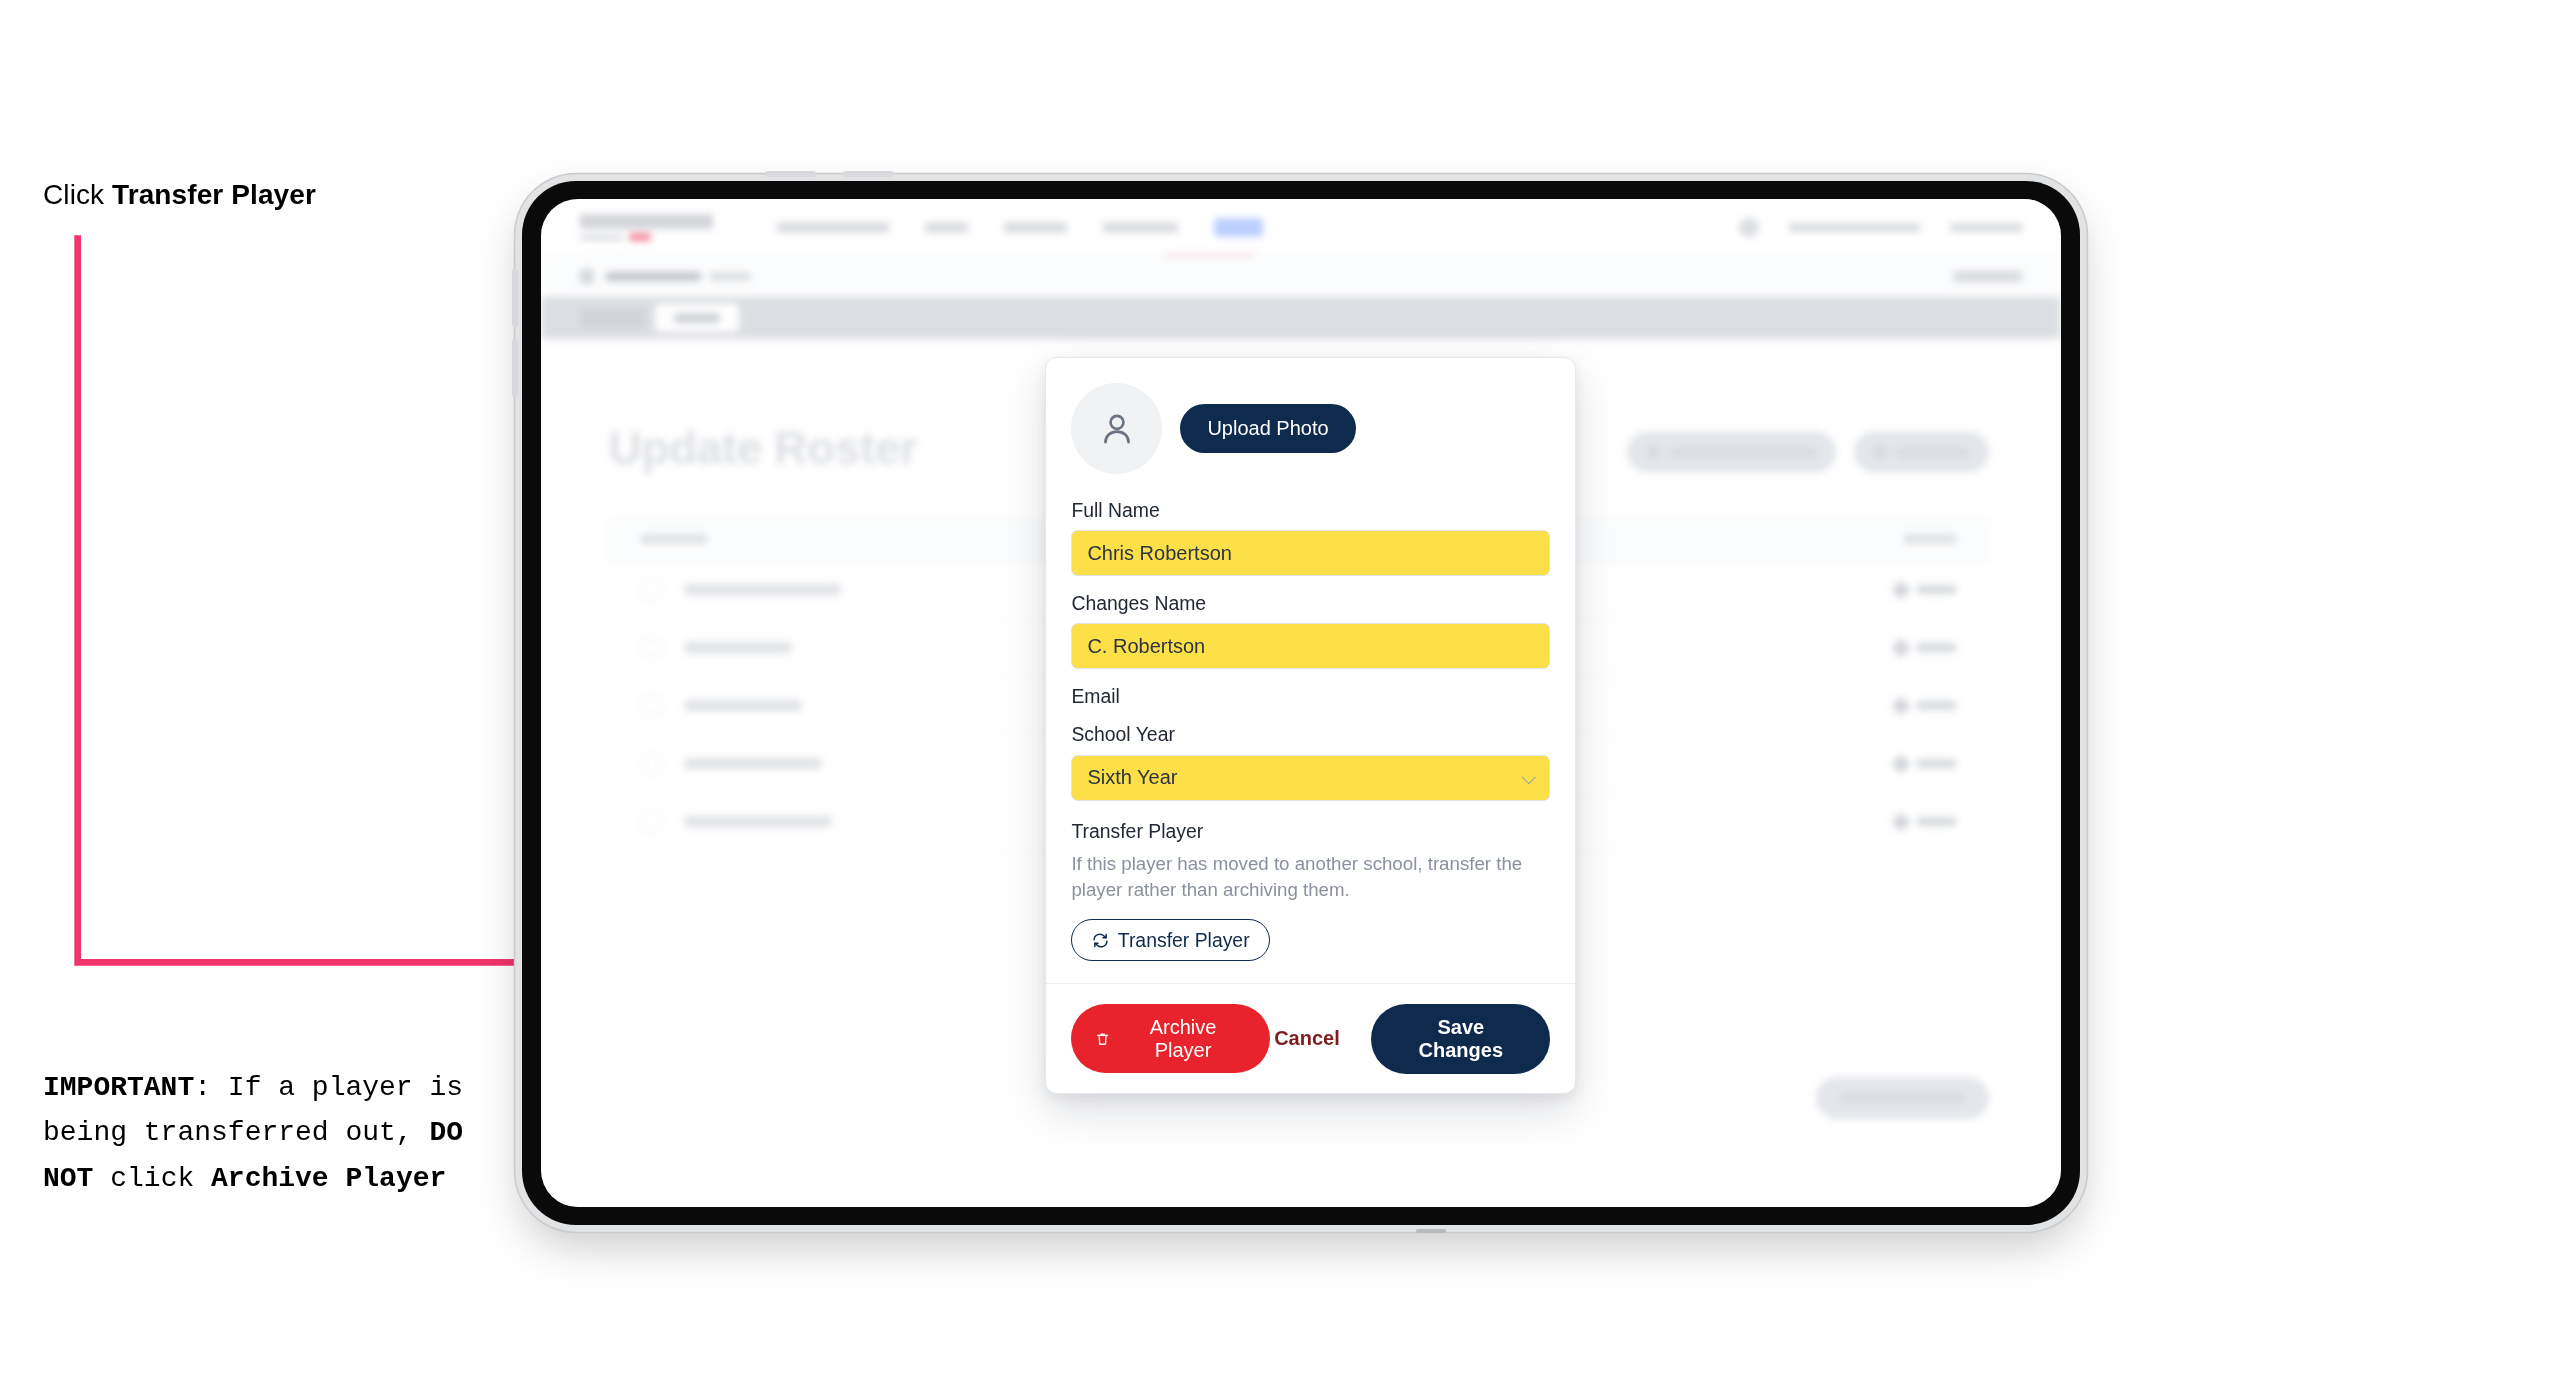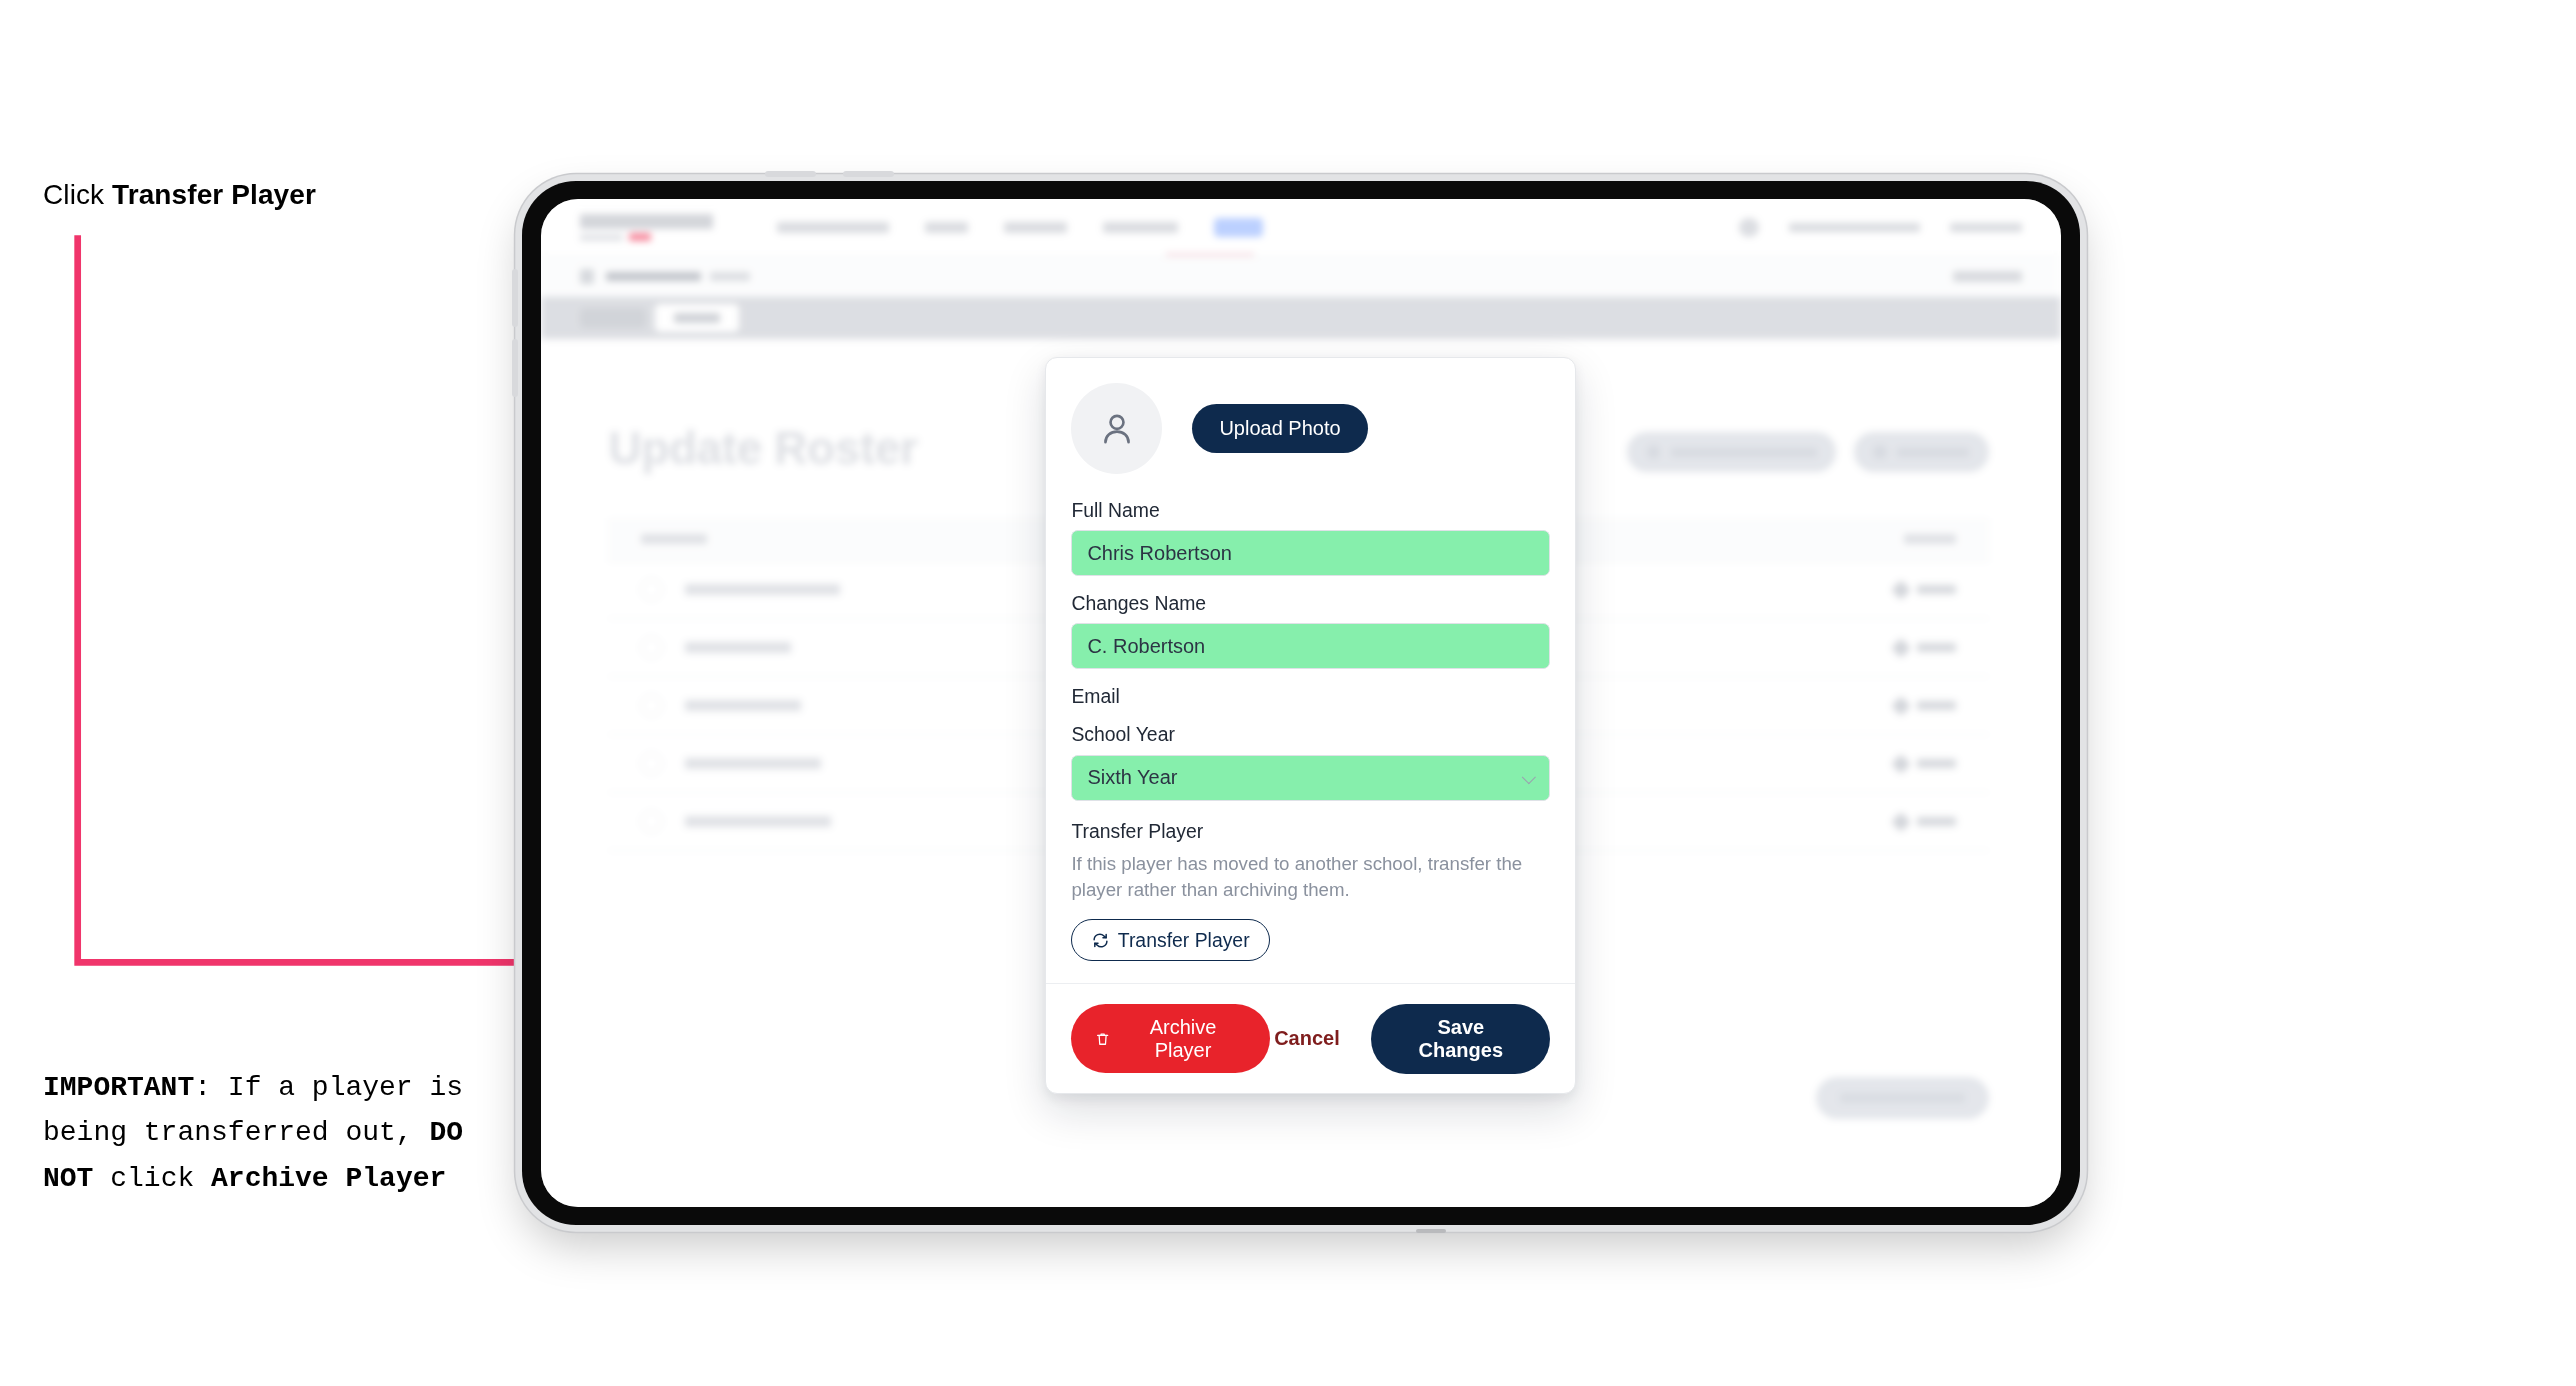--- a/index.html
+++ b/index.html
@@ -154,36 +154,36 @@
     height:61px; border-bottom:0.7px solid #eceef1;
     display:flex; align-items:center; justify-content:space-between;
     padding:0 25px;
   }
   .modal-title { font-size:24px; color:#1d2433; }
   .modal-close { width:28px; height:28px; display:flex; align-items:center; justify-content:center;
     font-size:25px; color:#98a0ad; line-height:1; cursor:pointer; font-weight:300; }
 
   .modal-body { padding:25px 25px 22.4px 25px; }
 
-  .photo-row { display:flex; align-items:center; gap:30px; margin-bottom:25px; }
+  .photo-row { display:flex; align-items:center; gap:18px; margin-bottom:25px; }
   .avatar-circle {
     width:91px; height:91px; border-radius:50%; background:#f1f2f4;
     display:flex; align-items:center; justify-content:center; flex:none;
   }
   .upload-btn {
     background:#0e2a4d; color:#fff; font-size:20px;
     border:none; border-radius:745px; padding:12.7px 27px; cursor:pointer;
     font-family:"Liberation Sans", sans-serif;
   }
 
   .field { margin-bottom:15.7px; }
   .field-label { font-size:19.4px; color:#212936; margin-bottom:8.2px; display:block; }
   .field-input {
     width:100%; height:46px; border:0.7px solid #dfe2e7; border-radius:6.7px;
-    background:#86efac; font-size:20px; color:#2c3444; padding:0 15px;
+    background:#fde047; font-size:20px; color:#2c3444; padding:0 15px;
     font-family:"Liberation Sans", sans-serif; outline:none;
   }
   .select-wrap { position:relative; }
   .select-wrap .chev {
     position:absolute; right:16.4px; top:50%; transform:translateY(-60%) rotate(45deg);
     width:9.7px; height:9.7px; border-right:1.9px solid #9aa2af; border-bottom:1.9px solid #9aa2af;
     pointer-events:none;
   }
 
   .transfer-sec { margin-top:19.4px; }

